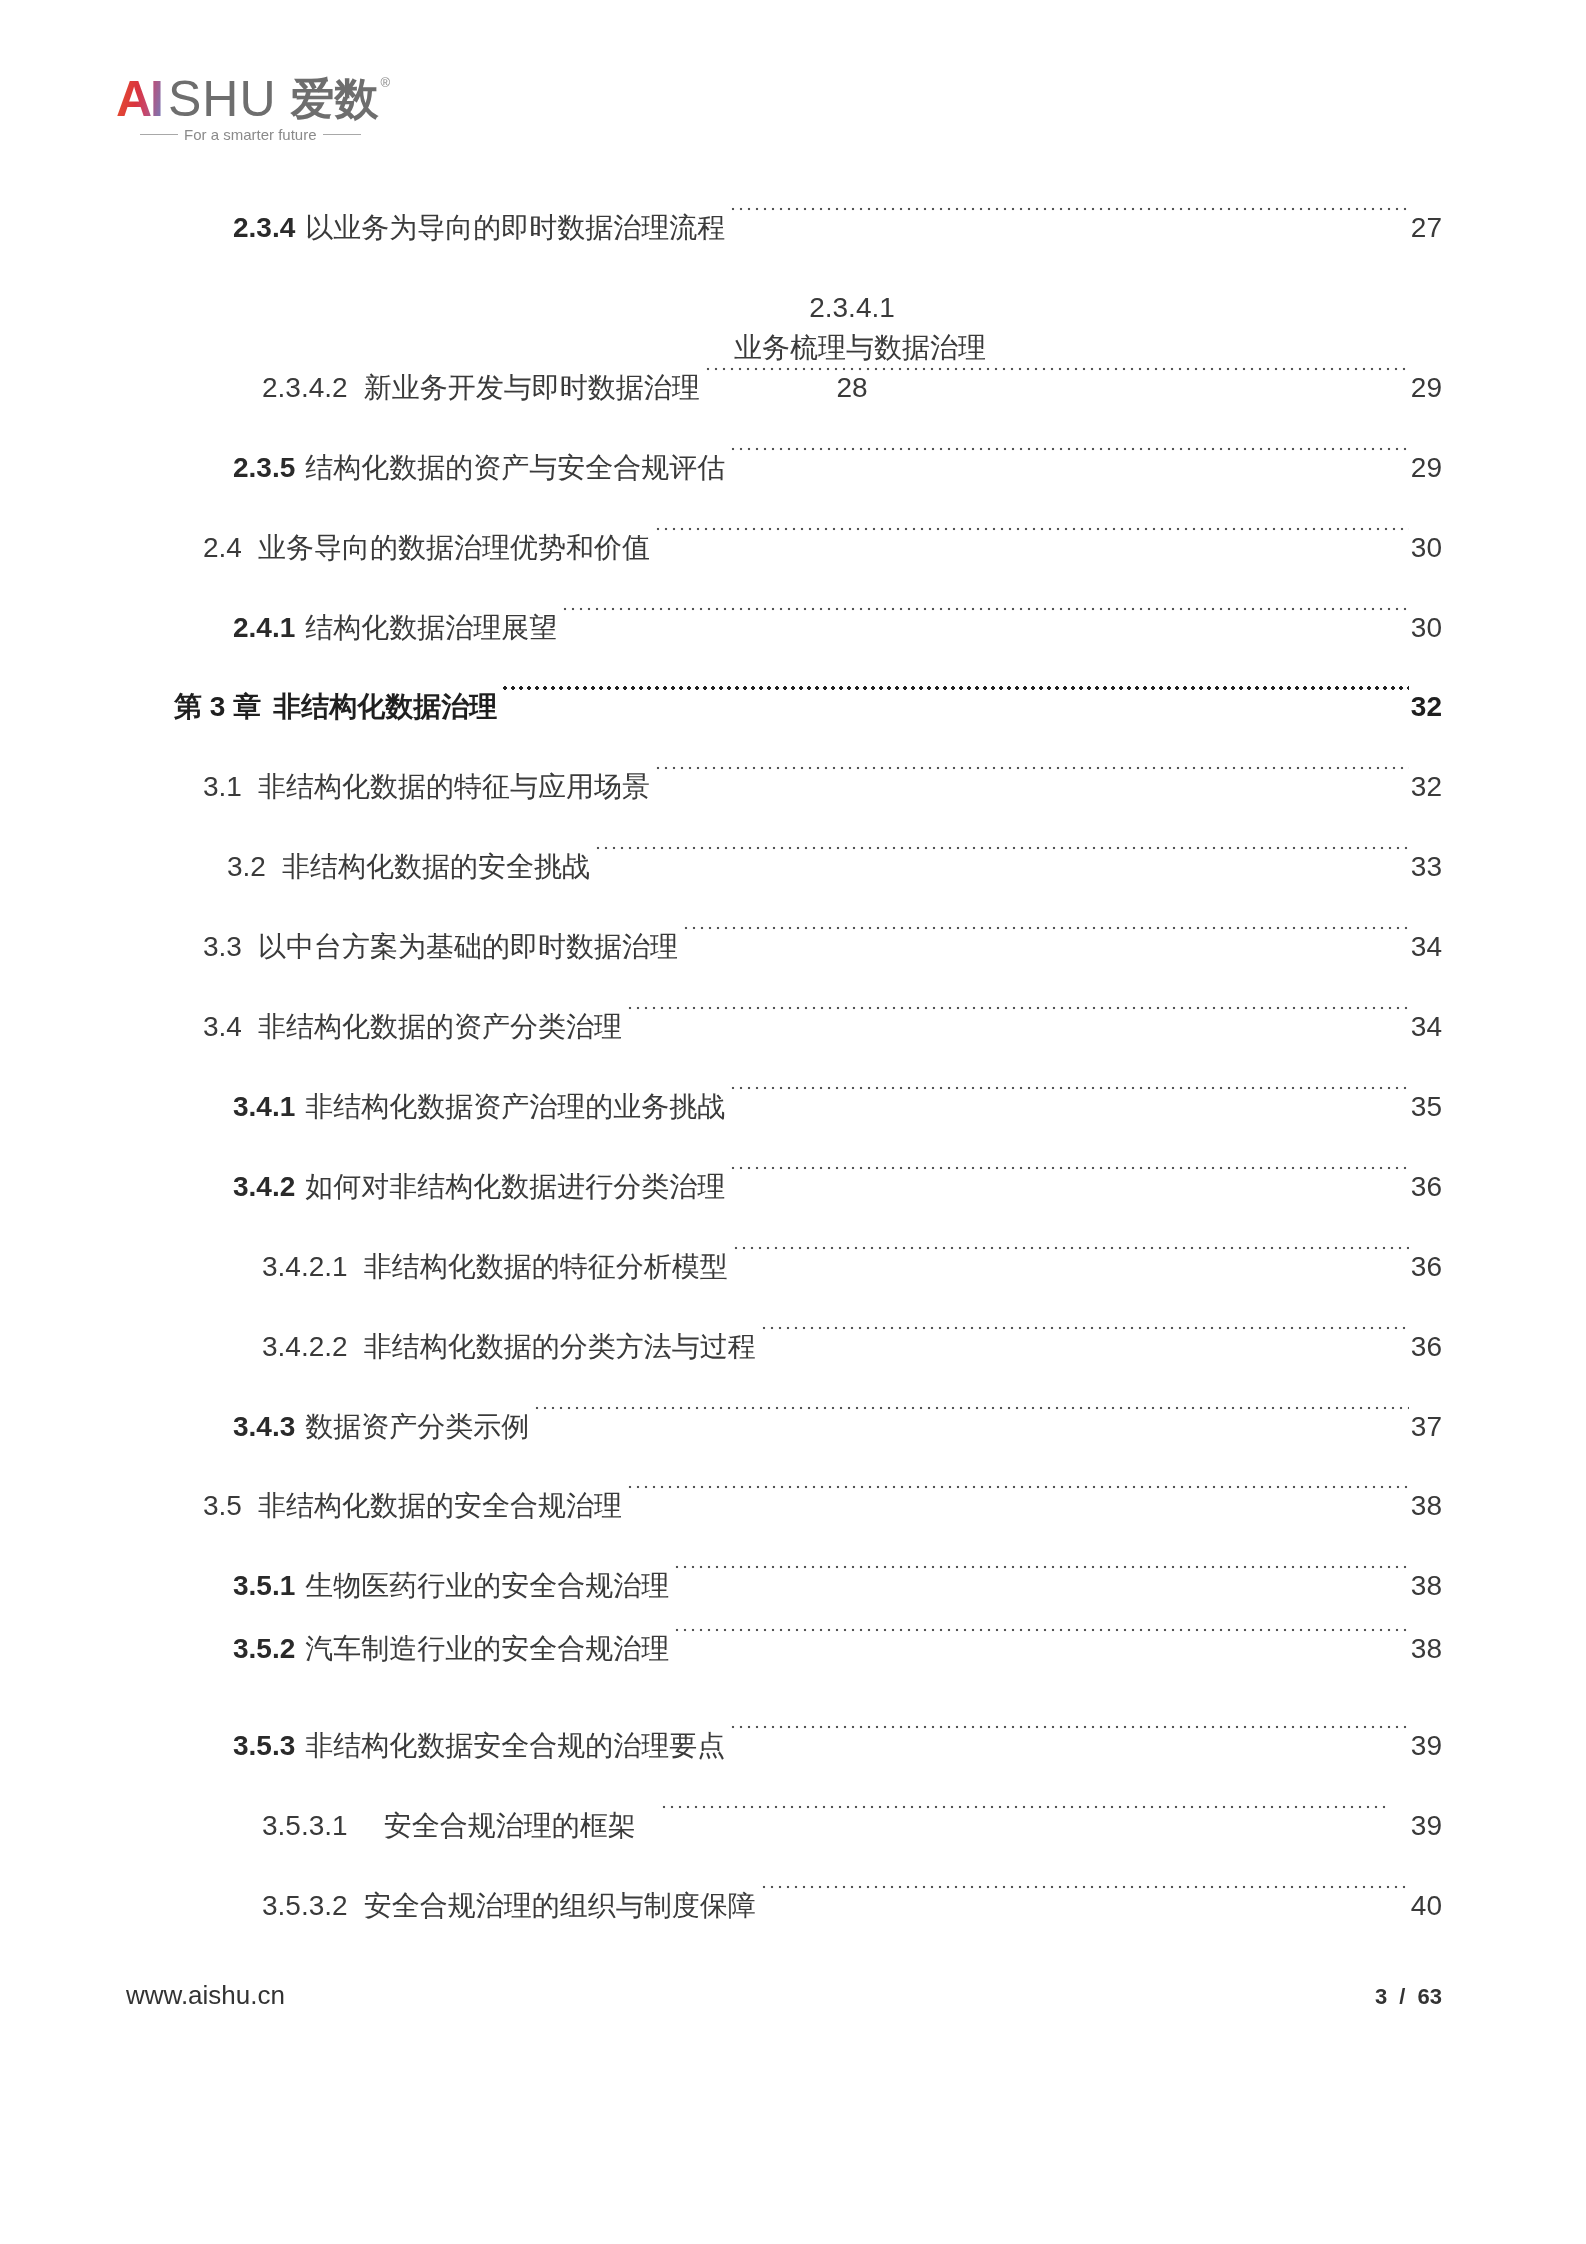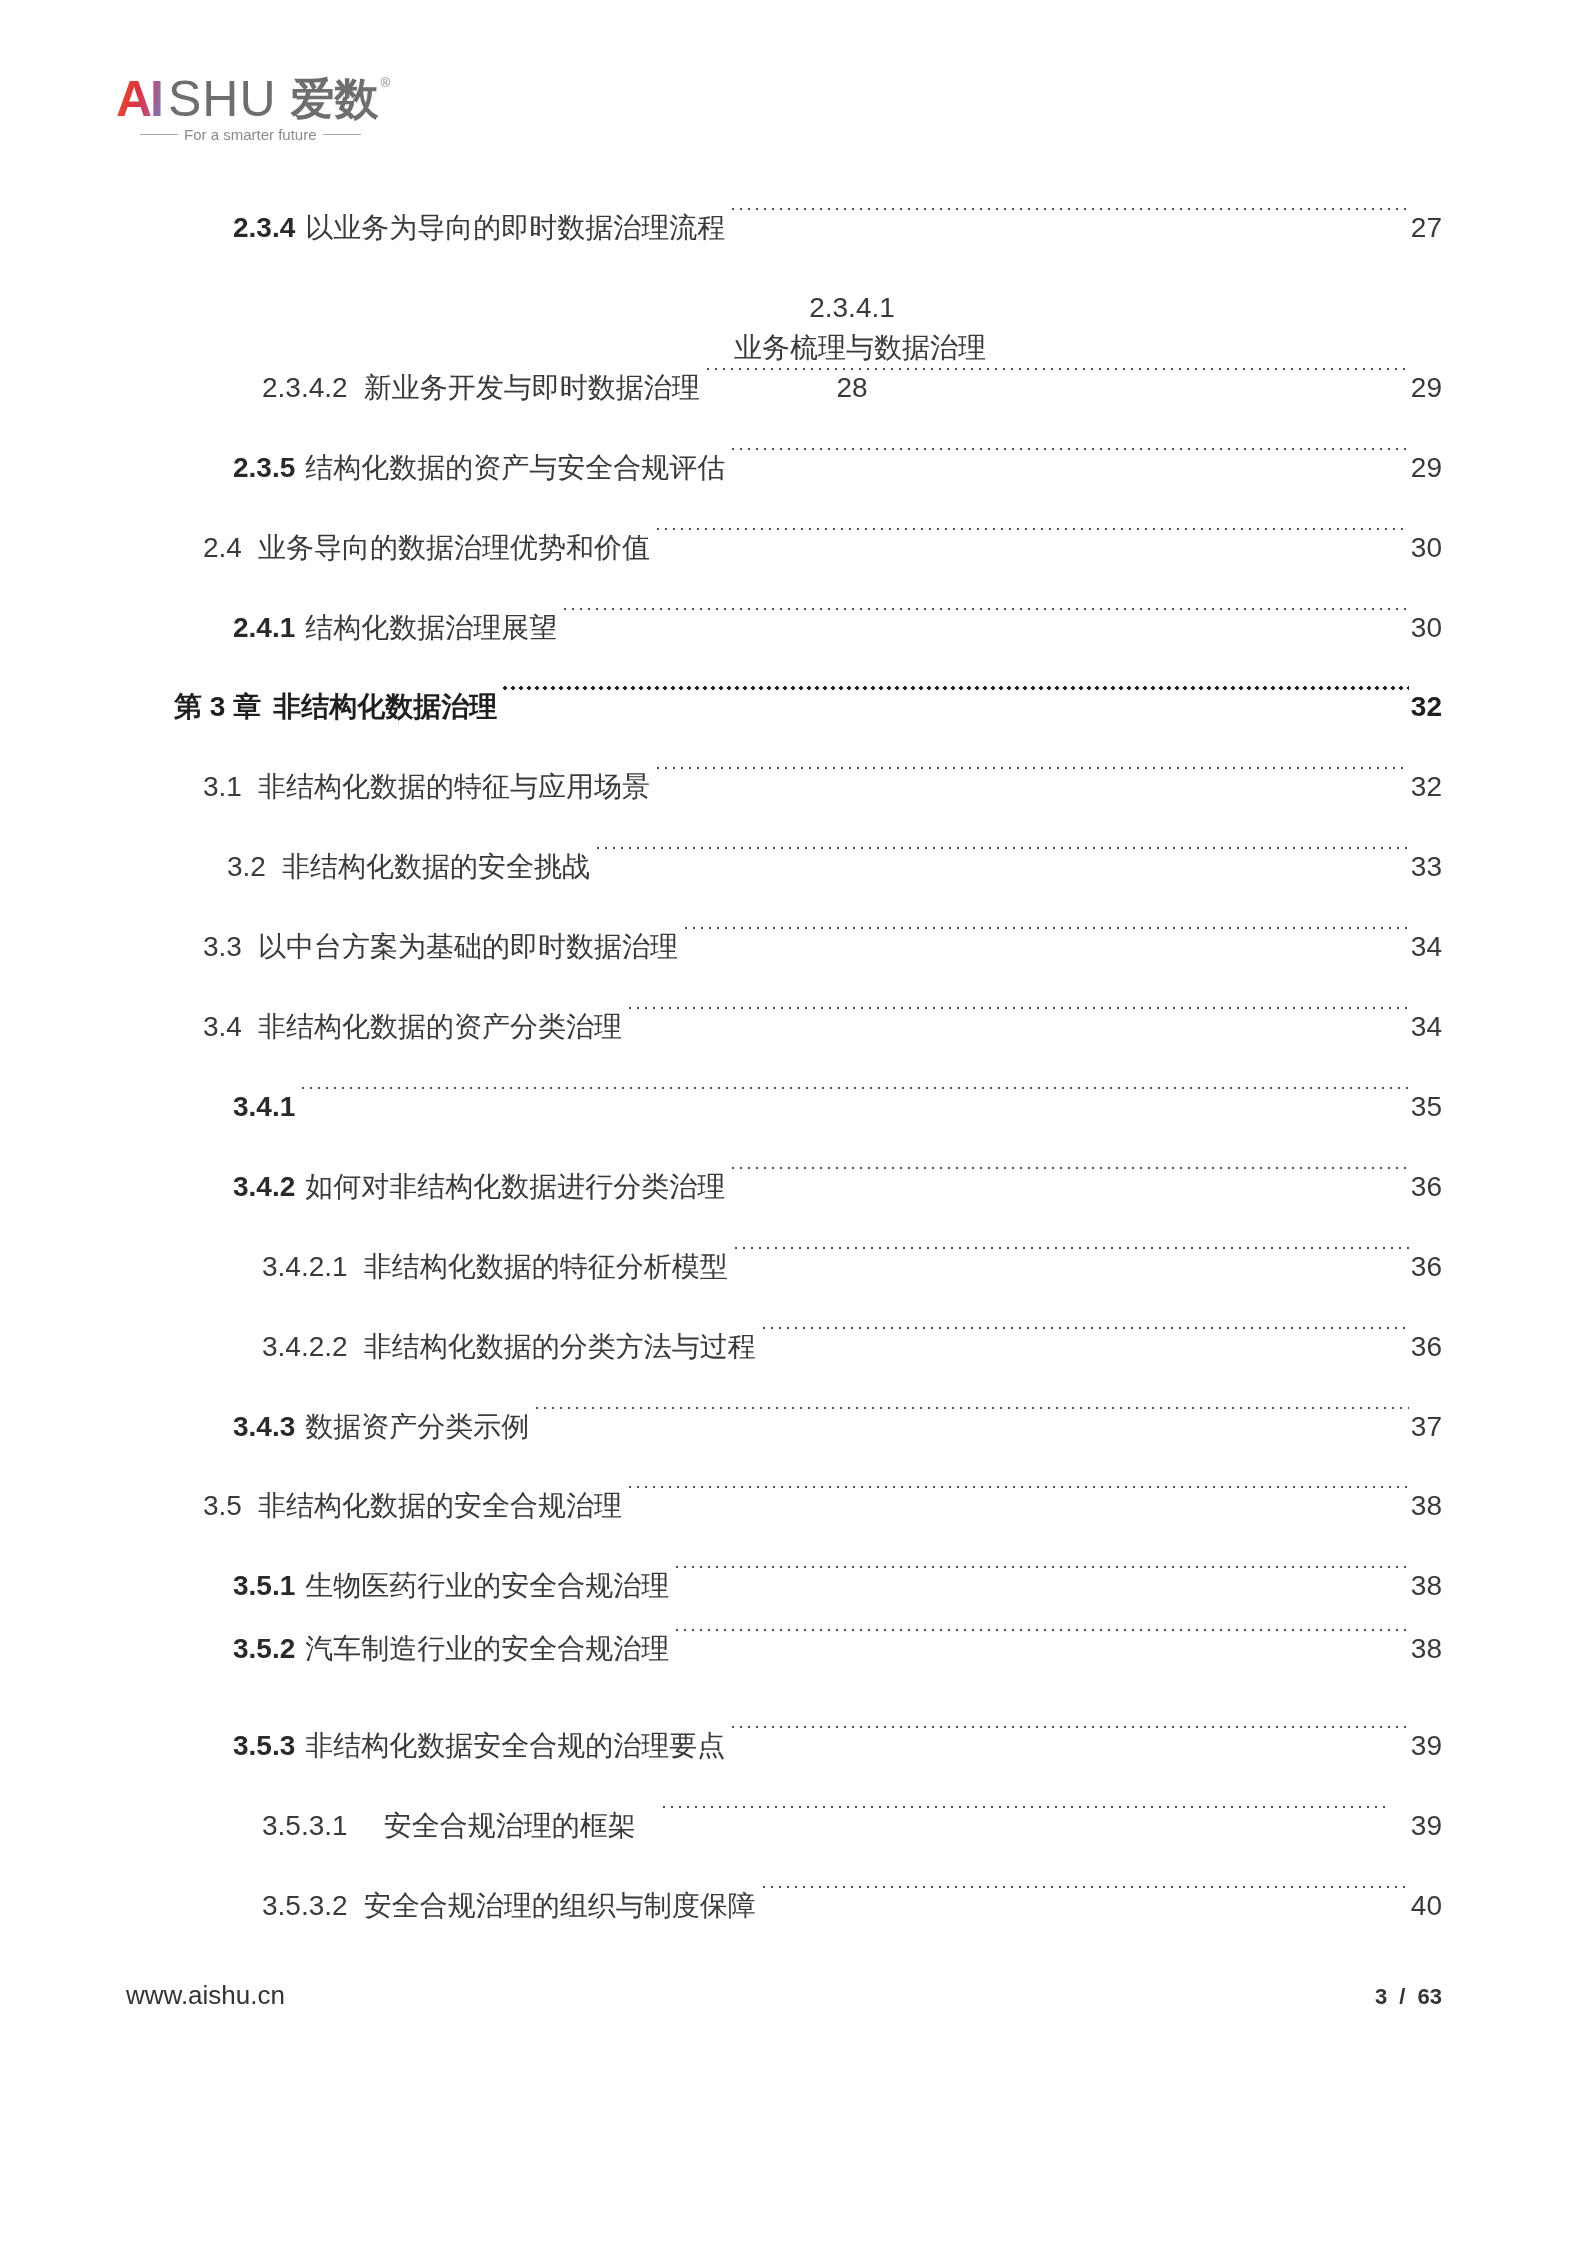--- a/index.html
+++ b/index.html
@@ -118,20 +118,21 @@
       <span class="page">34</span>
     </div>
     <div class="toc-row lvl-2" style="left: 203px; top: 1007px;">
       <span class="num">3.4</span>
       <span class="title">非结构化数据的资产分类治理</span>
       <span class="leader"></span>
       <span class="page">34</span>
     </div>
     <div class="toc-row lvl-3" style="left: 233px; top: 1087px;">
       <span class="num">3.4.1</span>
+      <span class="title">非结构化数据资产治理的业务挑战</span>
       <span class="leader"></span>
       <span class="page">35</span>
     </div>
     <div class="toc-row lvl-3" style="left: 233px; top: 1167px;">
       <span class="num">3.4.2</span>
       <span class="title">如何对非结构化数据进行分类治理</span>
       <span class="leader"></span>
       <span class="page">36</span>
     </div>
     <div class="toc-row lvl-4" style="left: 262px; top: 1247px;">

